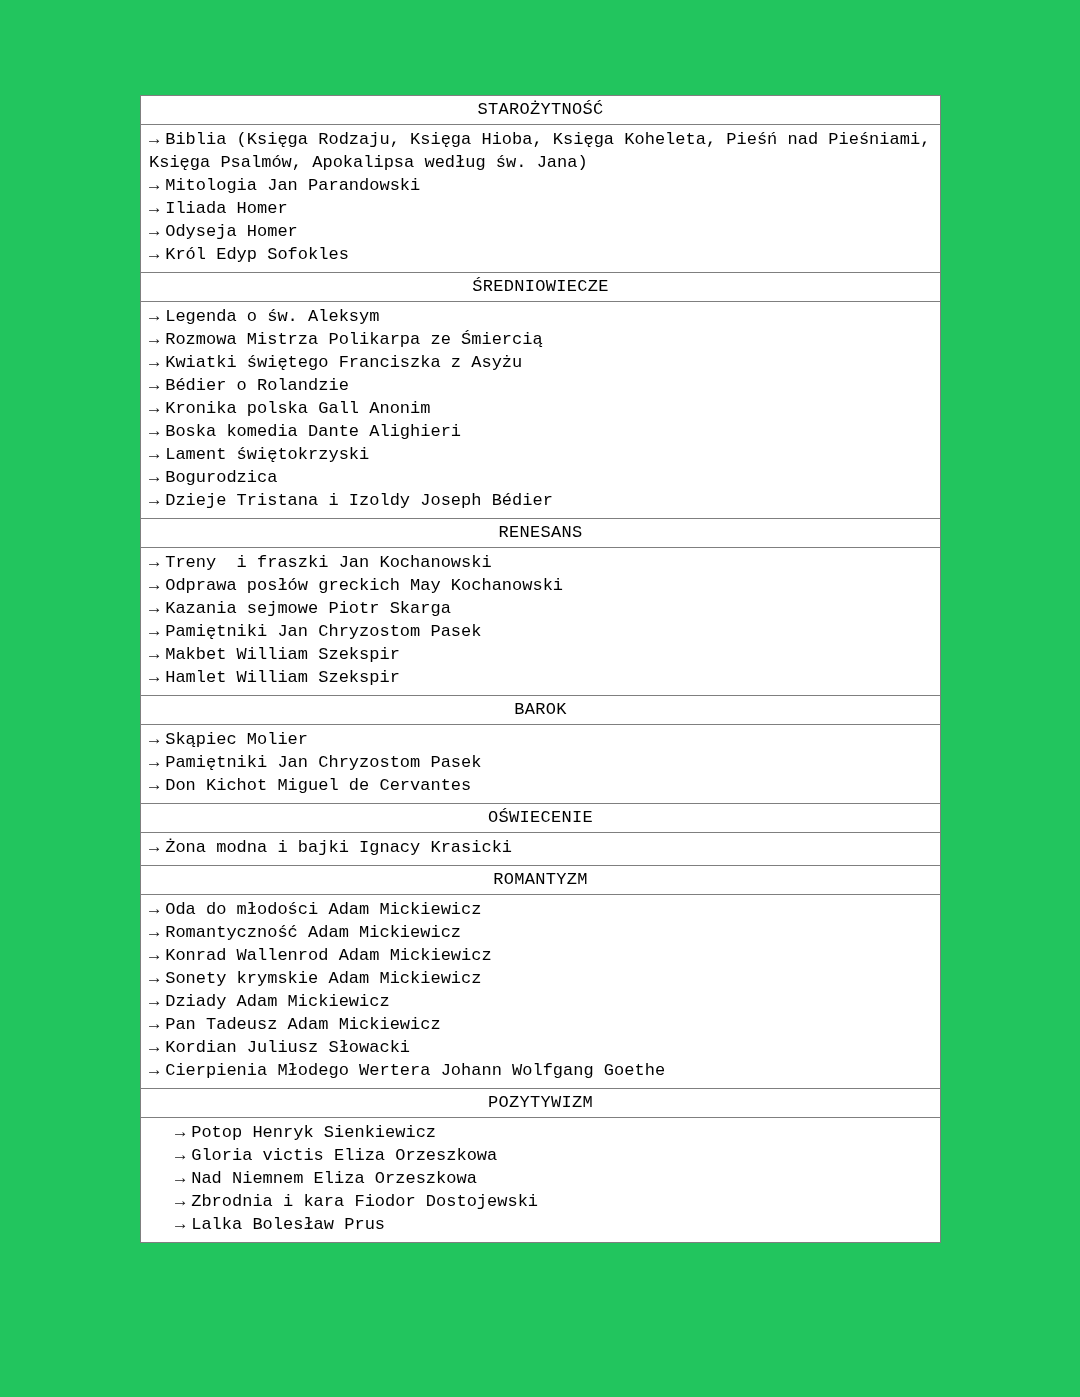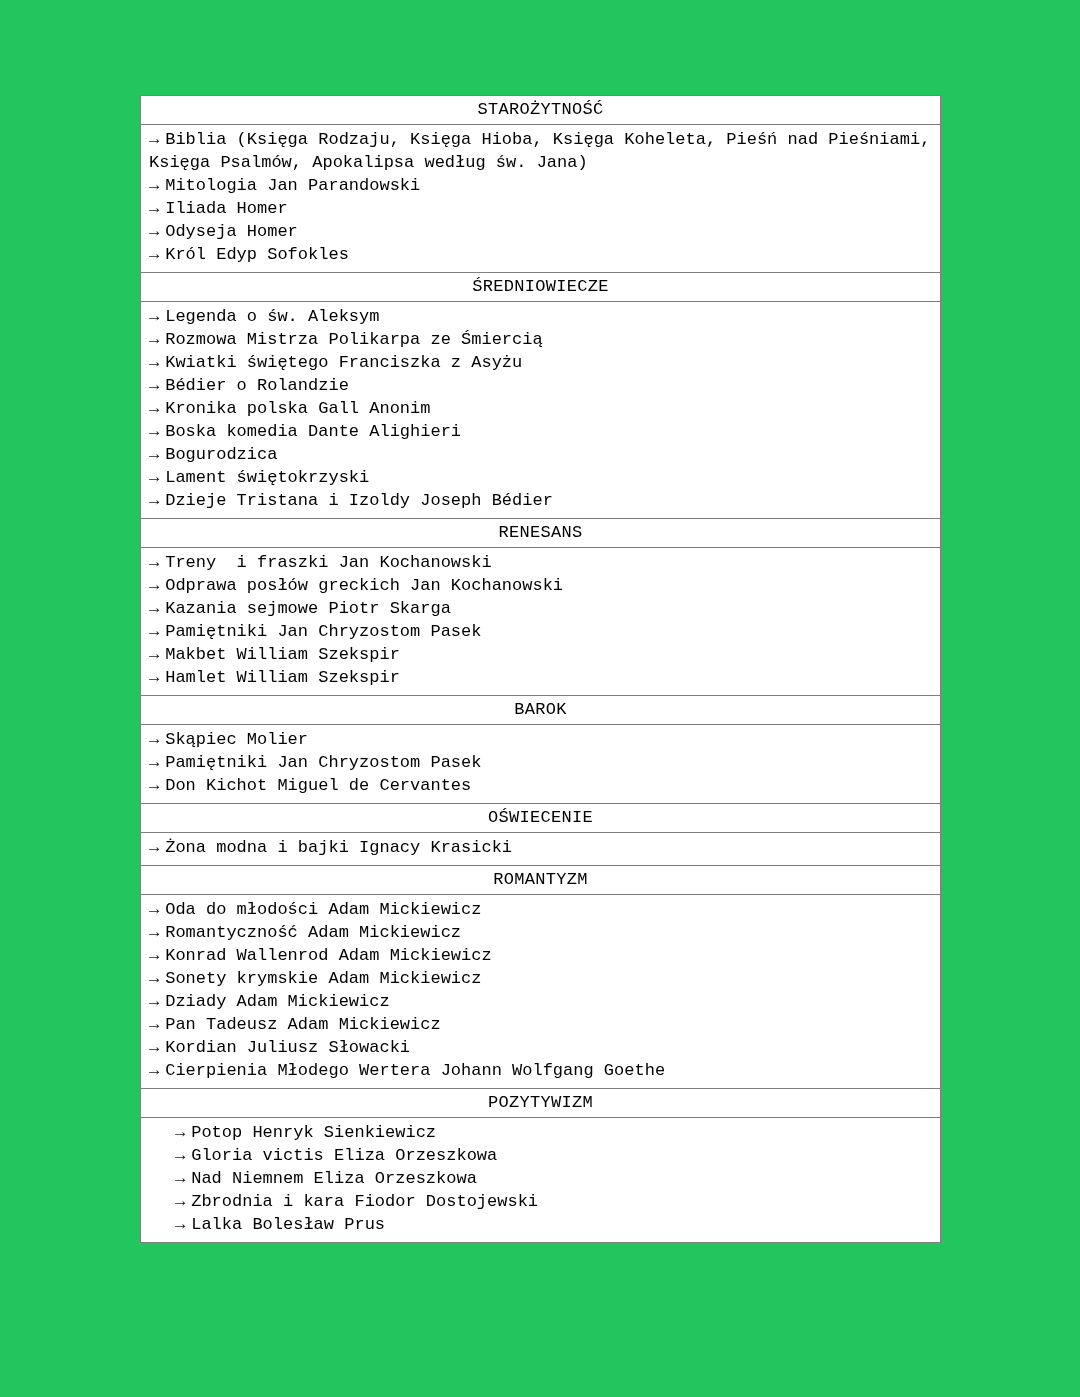--- a/index.html
+++ b/index.html
@@ -109,44 +109,44 @@
 
   <div class="item">
     <span class="arrow">→</span><span class="item-text">Kronika polska Gall Anonim</span>
   </div>
 
   <div class="item">
     <span class="arrow">→</span><span class="item-text">Boska komedia Dante Alighieri</span>
   </div>
 
   <div class="item">
+    <span class="arrow">→</span><span class="item-text">Lament świętokrzyski</span>
+  </div>
+
+  <div class="item">
     <span class="arrow">→</span><span class="item-text">Bogurodzica</span>
   </div>
 
   <div class="item">
-    <span class="arrow">→</span><span class="item-text">Lament świętokrzyski</span>
-  </div>
-
-  <div class="item">
     <span class="arrow">→</span><span class="item-text">Dzieje Tristana i Izoldy Joseph Bédier</span>
   </div>
 </div>
   </div>
 
   <div class="section">
     <div class="section-header">
       <span class="header-text">RENESANS</span>
     </div>
     <div class="section-body">
   <div class="item">
     <span class="arrow">→</span><span class="item-text">Treny  i fraszki Jan Kochanowski</span>
   </div>
 
   <div class="item">
-    <span class="arrow">→</span><span class="item-text">Odprawa posłów greckich Jan Kochanowski</span>
+    <span class="arrow">→</span><span class="item-text">Odprawa posłów greckich May Kochanowski</span>
   </div>
 
   <div class="item">
     <span class="arrow">→</span><span class="item-text">Kazania sejmowe Piotr Skarga</span>
   </div>
 
   <div class="item">
     <span class="arrow">→</span><span class="item-text">Pamiętniki Jan Chryzostom Pasek</span>
   </div>
 

